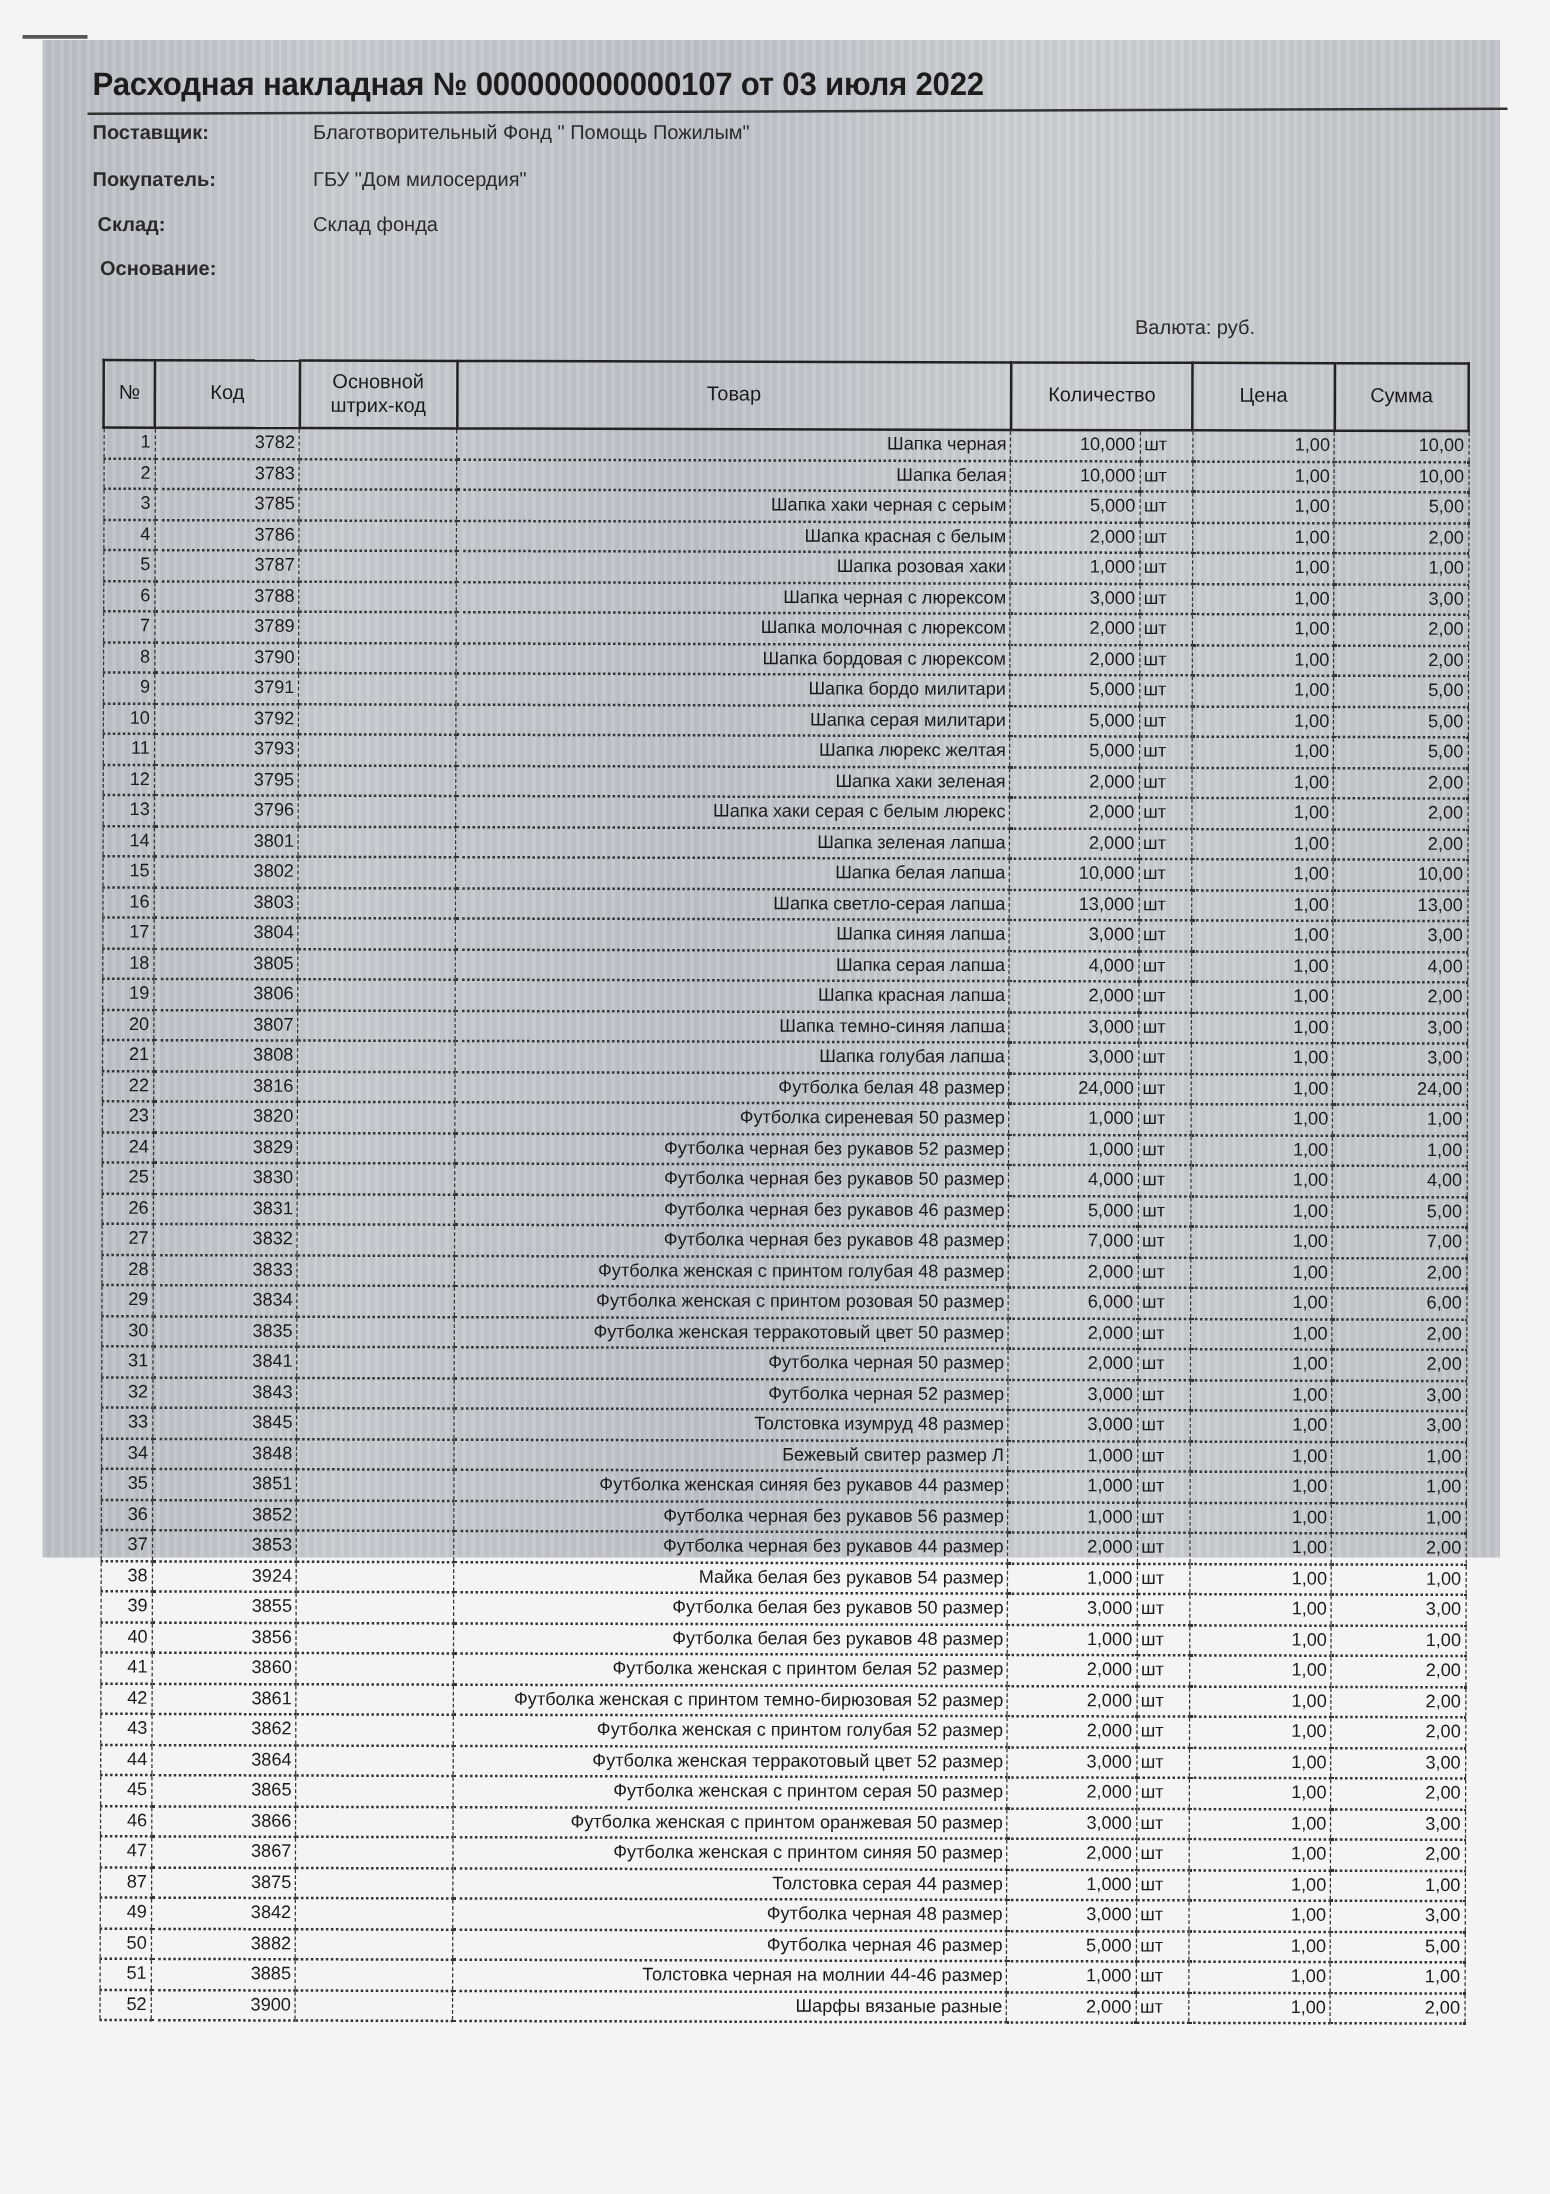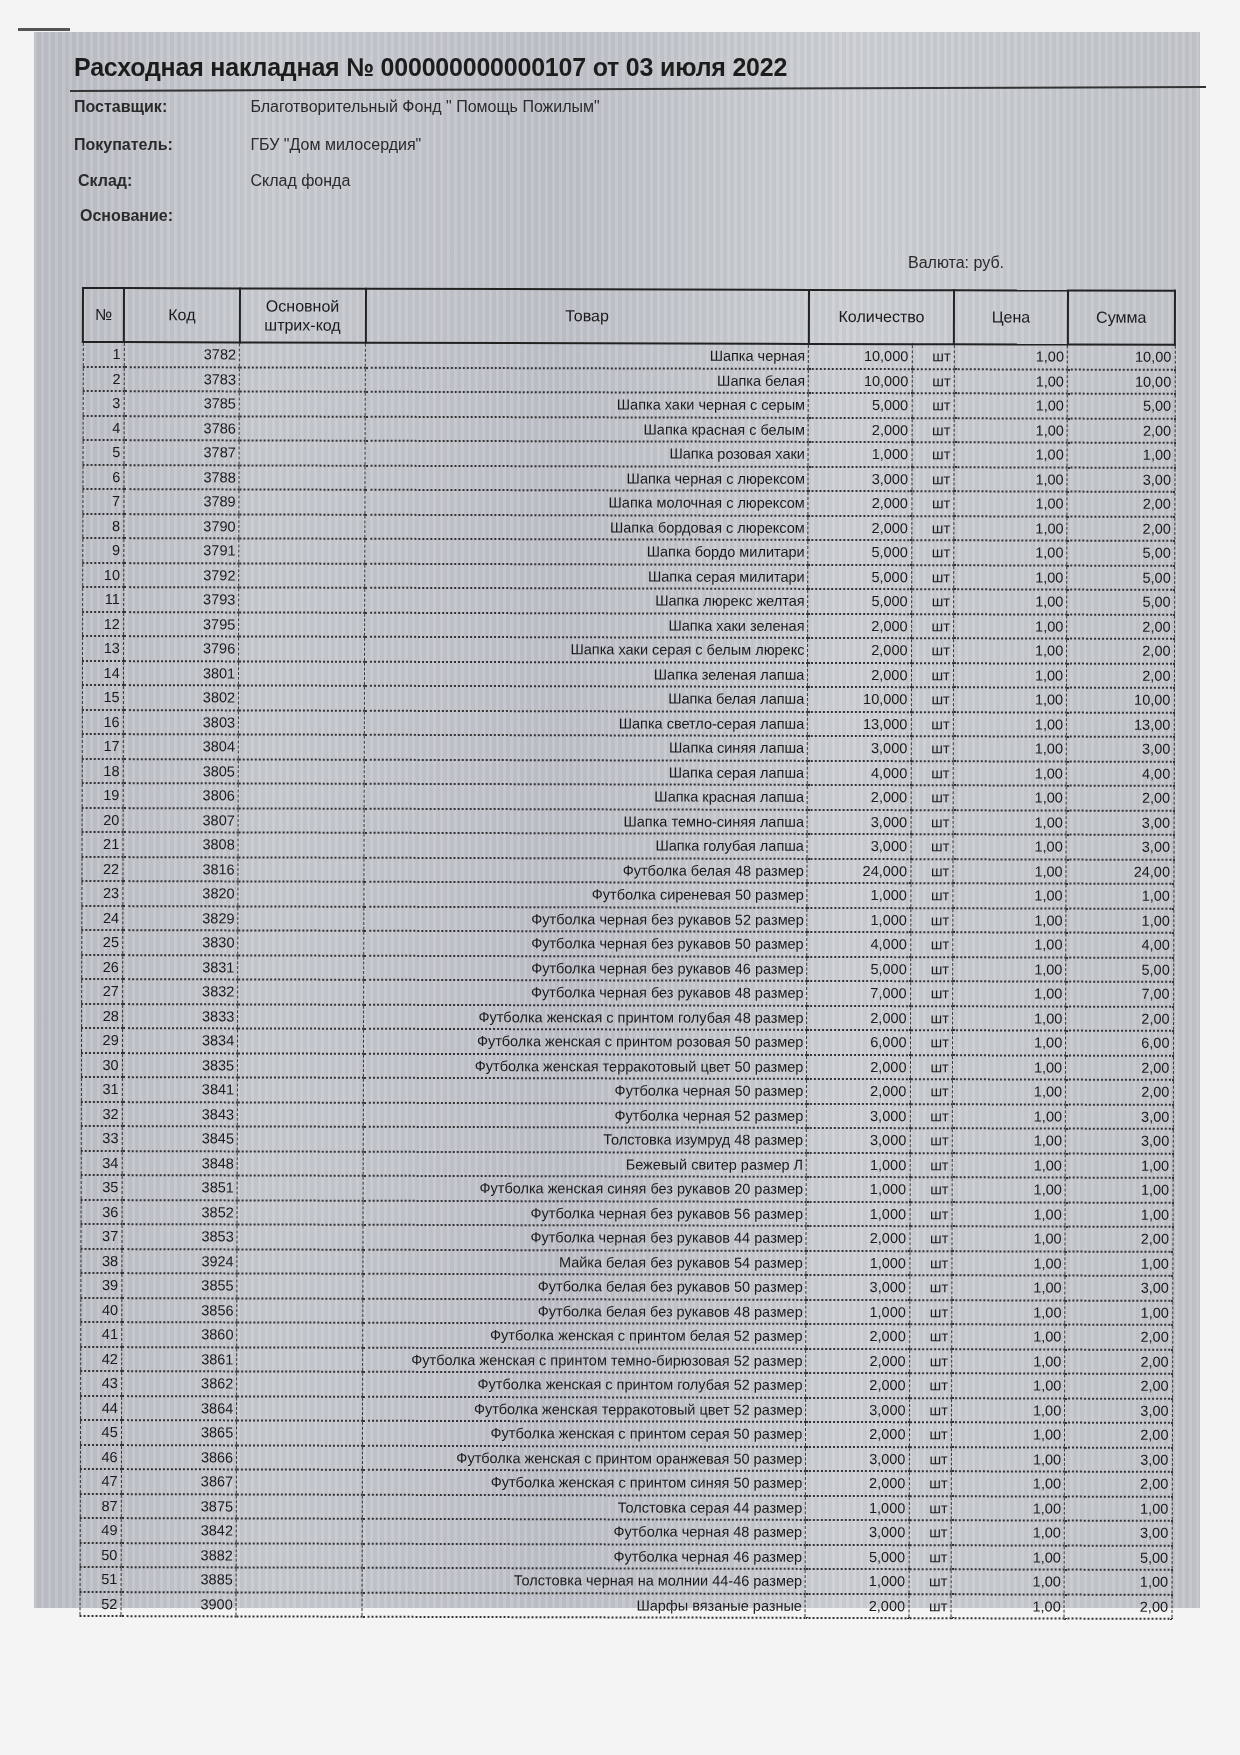--- a/index.html
+++ b/index.html
@@ -3,21 +3,21 @@
 <meta charset="utf-8">
 <style>
   html, body { margin: 0; padding: 0; }
   body {
     width: 1240px; height: 1755px; position: relative; overflow: hidden;
     background: #f4f4f4;
     font-family: "Liberation Sans", sans-serif;
     color: #1a1a1a;
   }
   .page {
-    position: absolute; left: 34px; top: 32px; width: 1166px; height: 1576px;
+    position: absolute; left: 34px; top: 32px; width: 1166px; height: 1214px;
     background:
       repeating-linear-gradient(90deg, rgba(255,255,255,0.06) 0px, rgba(255,255,255,0.06) 3px, rgba(0,0,0,0.03) 3px, rgba(0,0,0,0.03) 7px),
       linear-gradient(90deg, #bcc0c6 0%, #c8cbd0 20%, #bfc3c9 45%, #cdd0d4 70%, #c2c5ca 100%);
   }
   .corner-mark {
     position: absolute; left: 18px; top: 28px; width: 52px; height: 3px; background: #555;
   }
   .title {
     position: absolute; left: 40px; top: 20px; font-size: 26px; font-weight: bold;
     letter-spacing: -0.2px; color: #1c1c1c;
@@ -39,21 +39,21 @@
   table.items th {
     border: 2px solid #222; font-weight: normal; font-size: 16px;
     padding: 2px 4px; height: 48px; text-align: center; line-height: 1.2;
   }
   table.items td {
     border-left: 1px dashed #333; border-right: 1px dashed #333;
     border-bottom: 2px dotted #333;
     padding: 1px 3px; height: 20.5px; line-height: 20px; vertical-align: top;
   }
   td.num, td.code, td.qty, td.price, td.sum { text-align: right; }
-  td.unit { text-align: right; width: 34px; }
+  td.unit { text-align: left; width: 34px; }
   td.name { text-align: right; }
   col.c-num { width: 40px; } col.c-code { width: 112px; } col.c-bar { width: 122px; }
   col.c-name { width: 430px; } col.c-qty { width: 100px; } col.c-unit { width: 36px; }
   col.c-price { width: 110px; } col.c-sum { width: 104px; }
 </style>
 </head>
 <body>
 
 <div class="corner-mark"></div>
 
@@ -440,21 +440,21 @@
           <td class="name">Бежевый свитер размер Л</td>
           <td class="qty">1,000</td>
           <td class="unit">шт</td>
           <td class="price">1,00</td>
           <td class="sum">1,00</td>
         </tr>
         <tr>
           <td class="num">35</td>
           <td class="code">3851</td>
           <td class="barcode"></td>
-          <td class="name">Футболка женская синяя без рукавов 20 размер</td>
+          <td class="name">Футболка женская синяя без рукавов 44 размер</td>
           <td class="qty">1,000</td>
           <td class="unit">шт</td>
           <td class="price">1,00</td>
           <td class="sum">1,00</td>
         </tr>
         <tr>
           <td class="num">36</td>
           <td class="code">3852</td>
           <td class="barcode"></td>
           <td class="name">Футболка черная без рукавов 56 размер</td>

